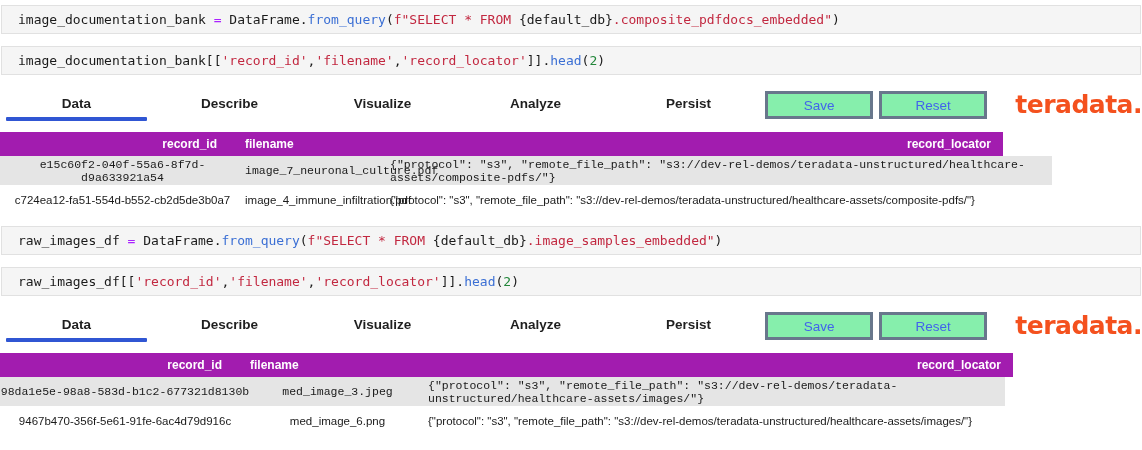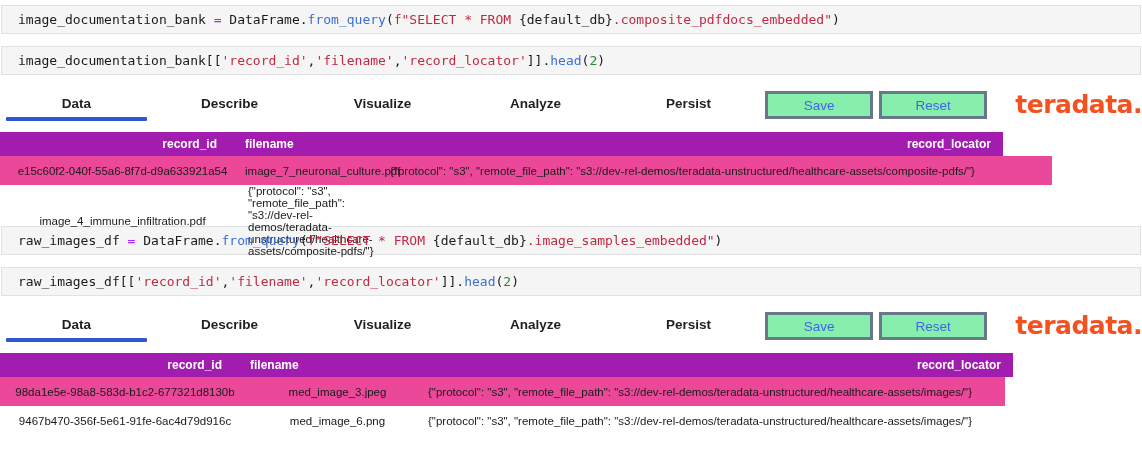--- a/index.html
+++ b/index.html
@@ -45,21 +45,21 @@
   .logo {
     margin-left: 22px; font-size: 25px; font-weight: 800; color: #f4511e;
     letter-spacing: -0.5px; font-family: "DejaVu Sans", sans-serif;
   }
 
   
   .tbl { margin-bottom: 12px; }
   .thead { display: grid; background: #a21caf; color: #ffffff; font-weight: bold;
     font-size: 12px; height: 24px; align-items: center; }
   .trow { display: grid; font-size: 11.5px; color: #1a1a1a; height: 29px; align-items: center; }
-  .trow.odd { background: #ec4899; }
+  .trow.odd { background: #e5e5e5; font-family: Liberation Mono, monospace; }
   .tbl1 .thead { width: 1003px; grid-template-columns: 245px 142px 1fr; }
   .tbl1 .trow  { width: 1052px; grid-template-columns: 245px 142px 1fr; }
   .tbl2 .thead { width: 1013px; grid-template-columns: 250px 175px 1fr; }
   .tbl2 .trow  { width: 1005px; grid-template-columns: 250px 175px 1fr; }
   .th1 { text-align: right; padding-right: 28px; }
   .th2 { text-align: left; }
   .th3 { text-align: right; padding-right: 12px; }
   .td1 { text-align: center; }
   .td2 { text-align: center; }
   .td3 { text-align: left; padding-left: 3px; }
@@ -89,20 +89,21 @@
     <div class="th1">record_id</div>
     <div class="th2">filename</div>
     <div class="th3">record_locator</div>
   </div>
   <div class="trow odd">
     <div class="td1">e15c60f2-040f-55a6-8f7d-d9a633921a54</div>
     <div class="td2">image_7_neuronal_culture.pdf</div>
     <div class="td3">{"protocol": "s3", "remote_file_path": "s3://dev-rel-demos/teradata-unstructured/healthcare-assets/composite-pdfs/"}</div>
   </div>
   <div class="trow">
+    <div class="td1">c724ea12-fa51-554d-b552-cb2d5de3b0a7</div>
     <div class="td2">image_4_immune_infiltration.pdf</div>
     <div class="td3">{"protocol": "s3", "remote_file_path": "s3://dev-rel-demos/teradata-unstructured/healthcare-assets/composite-pdfs/"}</div>
   </div>
 </div>
 
 <div class="code-cell"><span class="tok-p">raw_images_df </span><span class="tok-op">=</span><span class="tok-p"> DataFrame.</span><span class="tok-f">from_query</span><span class="tok-p">(</span><span class="tok-s">f"SELECT * FROM </span><span class="tok-p">{default_db}</span><span class="tok-s">.image_samples_embedded"</span><span class="tok-p">)</span></div>
 
 <div class="code-cell"><span class="tok-p">raw_images_df[[</span><span class="tok-s">'record_id'</span><span class="tok-p">,</span><span class="tok-s">'filename'</span><span class="tok-p">,</span><span class="tok-s">'record_locator'</span><span class="tok-p">]].</span><span class="tok-f">head</span><span class="tok-p">(</span><span class="tok-n">2</span><span class="tok-p">)</span></div>
 
 <div class="toolbar">

